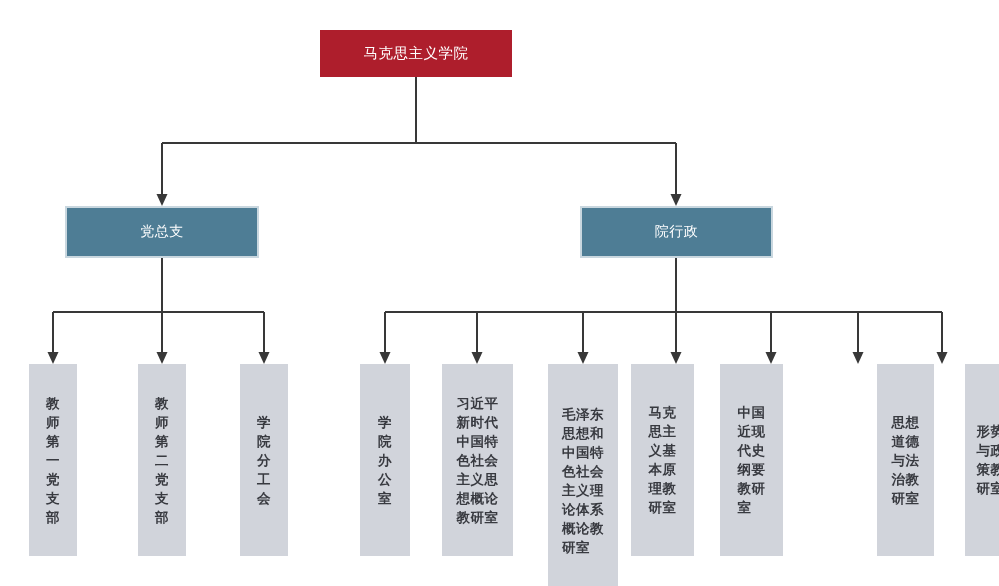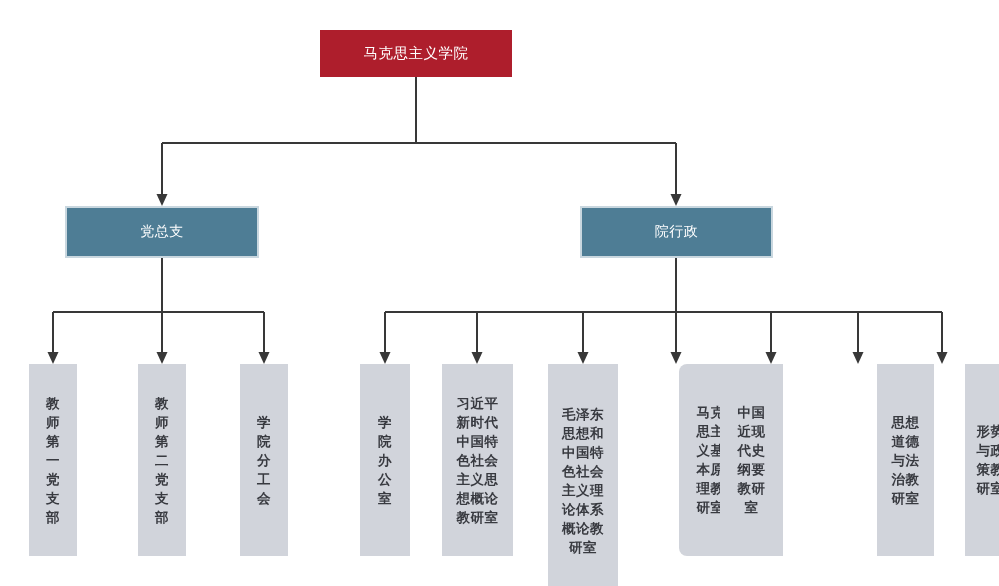--- a/index.html
+++ b/index.html
@@ -18,21 +18,20 @@
   .connectors {
     position: absolute;
     left: 0; top: 0;
     width: 999px; height: 586px;
   }
   .node {
     position: absolute;
     display: flex;
     align-items: center;
     justify-content: center;
-    text-align: center;
     box-sizing: border-box;
   }
   .node.root {
     background: #AE1E2C;
     color: #ffffff;
     font-size: 14.5px;
     letter-spacing: 0.5px;
   }
   .node.branch {
     background: #4E7D95;
@@ -126,21 +125,21 @@
 想概论
 教研室</div>
   <div class="node leaf" style="left:548px; top:364px; width:70px; height:233px;">毛泽东
 思想和
 中国特
 色社会
 主义理
 论体系
 概论教
 研室</div>
-  <div class="node leaf" style="left:679px; top:364px; width:63px; height:192px;border-radius:8px;">马克
+  <div class="node leaf" style="left:631px; top:364px; width:63px; height:192px;">马克
 思主
 义基
 本原
 理教
 研室</div>
   <div class="node leaf" style="left:720px; top:364px; width:63px; height:192px;">中国
 近现
 代史
 纲要
 教研

